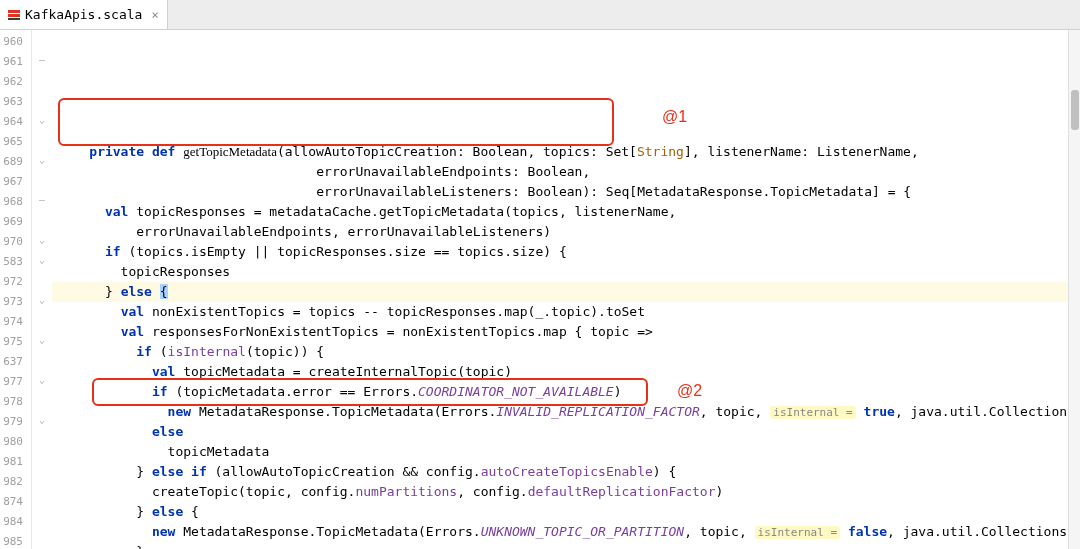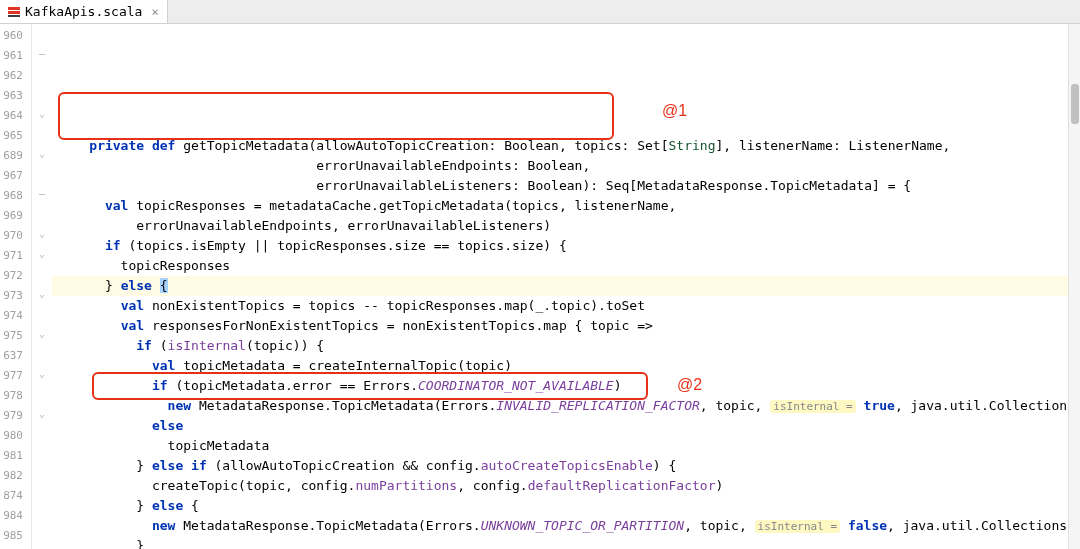--- a/index.html
+++ b/index.html
@@ -7,21 +7,21 @@
       font-family: "Menlo", "Consolas", monospace;
       font-size: 13px;
       background: #ffffff;
       color: #000000;
       overflow: hidden;
     }
     .tabs {
       display: flex;
       background: #ededed;
       border-bottom: 1px solid #d0d0d0;
-      height: 24px;
+      height: 30px;
       align-items: stretch;
     }
     .tab {
       display: flex;
       align-items: center;
       padding: 0 8px;
       background: #ffffff;
       border-right: 1px solid #d0d0d0;
       height: 100%;
       gap: 5px;
@@ -68,22 +68,22 @@
       position: relative;
       overflow: hidden;
     }
     .code-line {
       height: 20px;
       line-height: 20px;
       padding-left: 6px;
     }
     .code-line.hl { background: #fffae3; }
     .k-kw { color: #0033b3; font-weight: bold; }
-    .k-fn { color: #000000; }
-    .k-type { color: #14532d; }
+    .k-fn { color: #000000; font-family: Liberation Serif, serif; }
+    .k-type { color: #a16207; }
     .k-meth { color: #7a3e9d; }
     .k-hint { background: #fef9c3; border-radius: 3px; padding: 0 3px; color: #888; font-style: normal; font-size: 11px;}
     .k-const { color: #7a3e9d; font-style: italic; }
     .sel { background: #a6d2ff; }
     .box {
       position: absolute;
       border: 2px solid #e83018;
       border-radius: 6px;
       pointer-events: none;
     }
@@ -134,21 +134,21 @@
       <div class="ln">961</div>
       <div class="ln">962</div>
       <div class="ln">963</div>
       <div class="ln">964</div>
       <div class="ln">965</div>
       <div class="ln">689</div>
       <div class="ln">967</div>
       <div class="ln">968</div>
       <div class="ln">969</div>
       <div class="ln">970</div>
-      <div class="ln">971</div>
+      <div class="ln">583</div>
       <div class="ln">972</div>
       <div class="ln">973</div>
       <div class="ln">974</div>
       <div class="ln">975</div>
       <div class="ln">637</div>
       <div class="ln">977</div>
       <div class="ln">978</div>
       <div class="ln">979</div>
       <div class="ln">980</div>
       <div class="ln">981</div>

